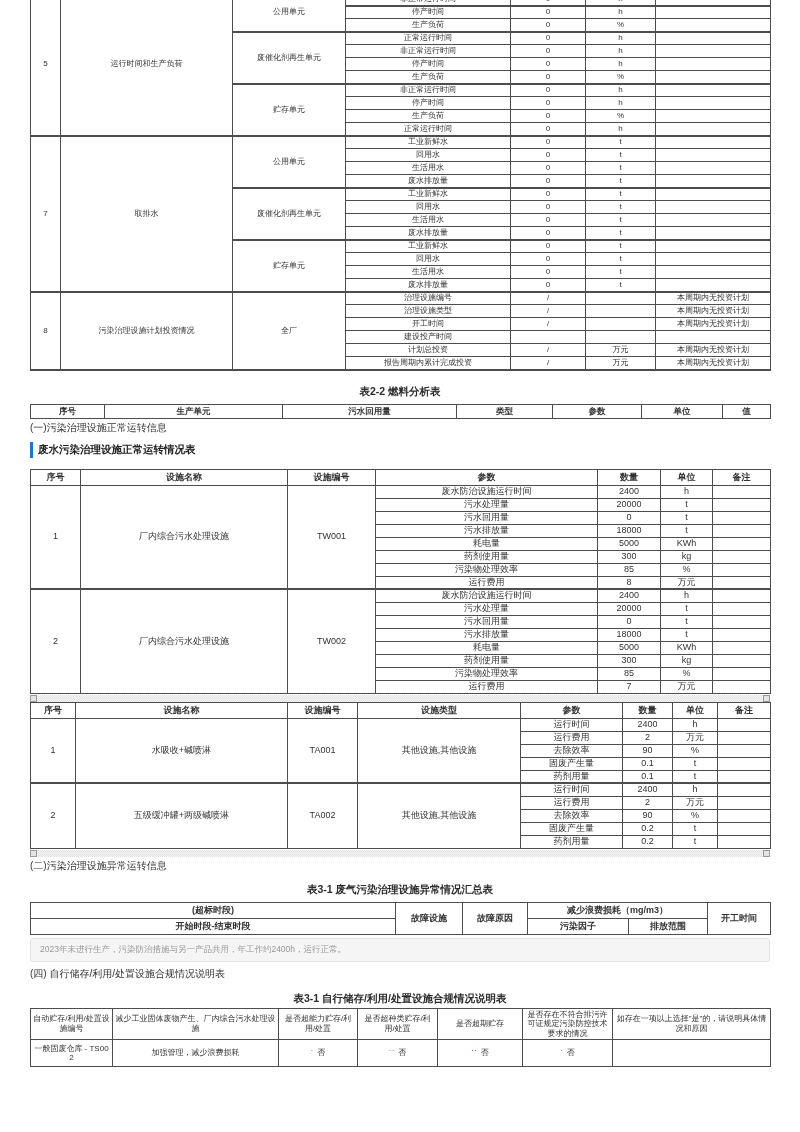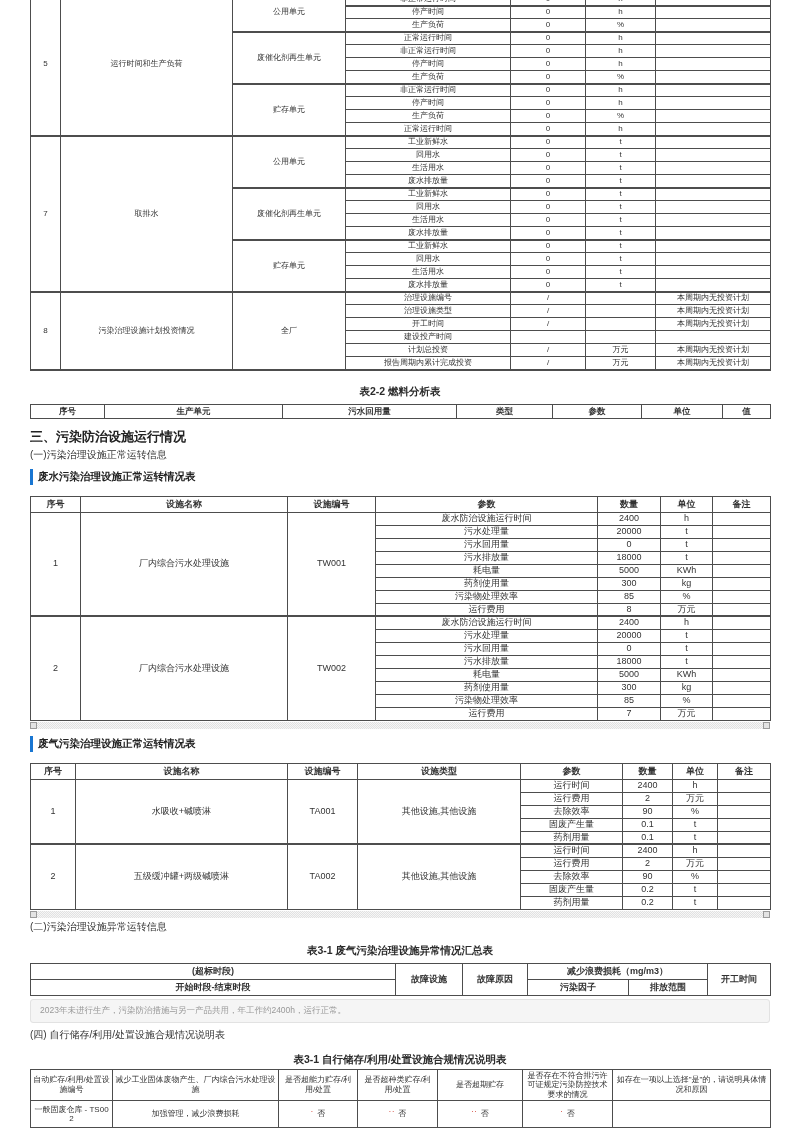--- a/index.html
+++ b/index.html
@@ -284,21 +284,20 @@
             <th>生产单元</th>
             <th>污水回用量</th>
             <th>类型</th>
             <th>参数</th>
             <th>单位</th>
             <th>值</th>
           </tr>
         </thead>
     </table>
 
-    <div class="sec-title">三、污染防治设施运行情况</div>
     <div class="sub-heading">(一)污染治理设施正常运转信息</div>
 
     <div class="blue-label">
       <span class="blue-bar" id="bar1" style="background: rgb(25, 118, 210);"></span>
       <span class="txt">废水污染治理设施正常运转情况表</span>
     </div>
 
     <table class="t-data">
       <colgroup>
         <col style="width:50px">
@@ -424,24 +423,20 @@
             <td></td>
           </tr>
         </tbody>
     </table>
     <div class="scrollbar">
       <span class="sb-btn"></span>
       <span class="sb-track"></span>
       <span class="sb-btn"></span>
     </div>
 
-    <div class="blue-label">
-      <span class="blue-bar" id="bar2" style="background: rgb(25, 118, 210);"></span>
-      <span class="txt">废气污染治理设施正常运转情况表</span>
-    </div>
 
     <table class="t-data">
       <colgroup>
         <col style="width:45px">
           <col style="width:212px">
           <col style="width:70px">
           <col style="width:163px">
         <col style="width:102px">
           <col style="width:50px">
           <col style="width:45px">

